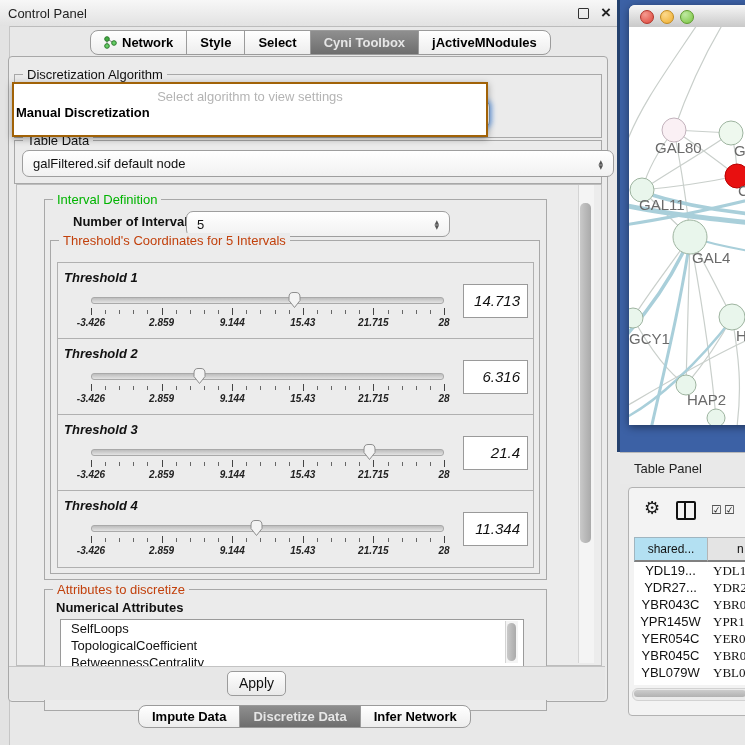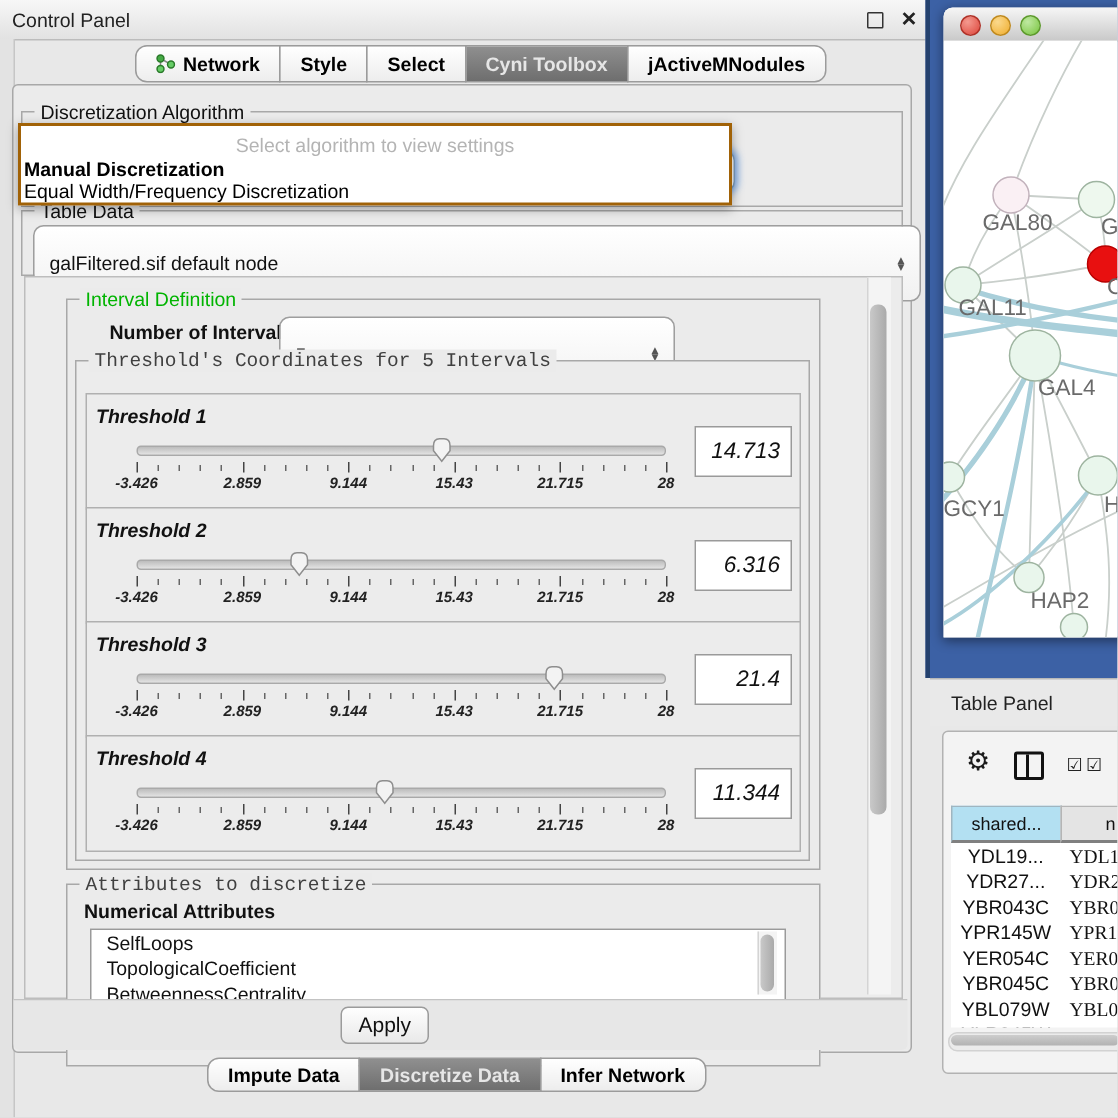--- a/index.html
+++ b/index.html
@@ -28,30 +28,30 @@
   .tab.last{border-radius:0 8px 8px 0;}
   .tab.selected{background:linear-gradient(#8f8f8f,#6e6e6e);color:#e6e6e6;}
 
   
   #outer-panel{left:8px;top:56px;width:598px;height:644px;background:#ebebeb;
     border:1px solid #a8a8a8;border-radius:4px;}
 
   .group{border:1px solid #a8a8a8;background:#ebebeb;}
   .gtitle{position:absolute;top:-8px;left:8px;background:#ebebeb;padding:0 4px;font-size:13px;line-height:15px;}
   .gtitle.green{color:#00b400;}
-  .gtitle.blue{color:#404040;font-family:Liberation Mono, monospace;}
+  .gtitle.blue{color:#c2410c;}
 
   #grp-algo{left:14px;top:74px;width:586px;height:62px;}
   #algo-combo{left:22px;top:100px;width:466px;height:26px;background:#fff;
     border:1px solid #7f9fc0;border-radius:7px;
     box-shadow:0 0 5px 2px rgba(90,150,230,.75);z-index:5;}
 
   #grp-tabledata{left:14px;top:140px;width:586px;height:42px;}
   .combo{background:linear-gradient(#ffffff,#f1f1f1);border:1px solid #9e9e9e;border-radius:7px;
-    font-size:13px;display:flex;align-items:center;padding:12px 10px;color:#111;}
+    font-size:13px;display:flex;align-items:center;padding:0 10px;color:#111;}
   .combo .spacer{flex:1;}
   .updown{display:flex;flex-direction:column;font-family:"DejaVu Sans",sans-serif;
     font-size:6px;line-height:5px;color:#555;}
   #tabledata-combo{left:22px;top:150px;width:570px;height:25px;}
 
   
   #scrollarea{left:16px;top:184px;width:584px;height:480px;border:1px solid #bdbdbd;
     background:#ececec;overflow:hidden;}
   .vsb-track{background:#f4f4f4;border-left:1px solid #d4d4d4;}
   .vsb-thumb{background:linear-gradient(90deg,#c9c9c9,#aaaaaa);border-radius:5px;}
@@ -548,16 +548,15 @@
 
     </div>
     <div id="tp-hsb">
       <div id="tp-hsb-thumb"></div>
     </div>
   </div>
 
   <div class="abs" id="algo-popup">
     <div id="popup-hint">Select algorithm to view settings</div>
     <div class="popup-item" id="popup-item-0">Manual Discretization</div>
-    <div class="popup-item" id="popup-item-1">Equal Width/Frequency Discretization</div>
   </div>
 
 </div>
 
 </body></html>

